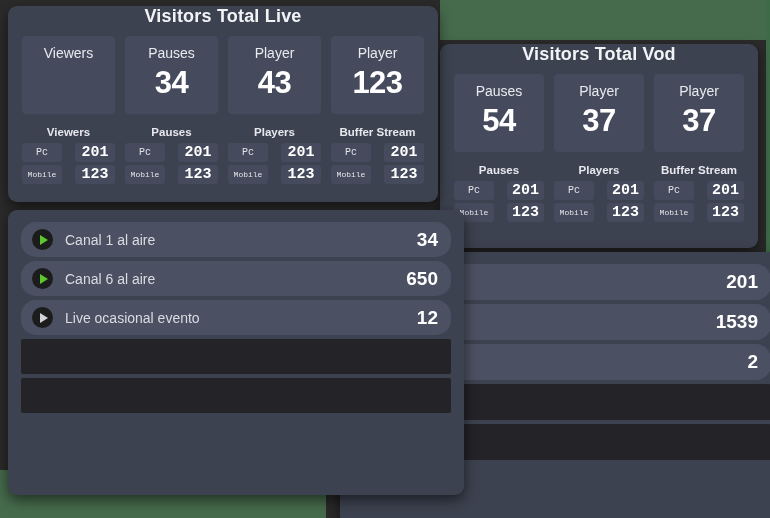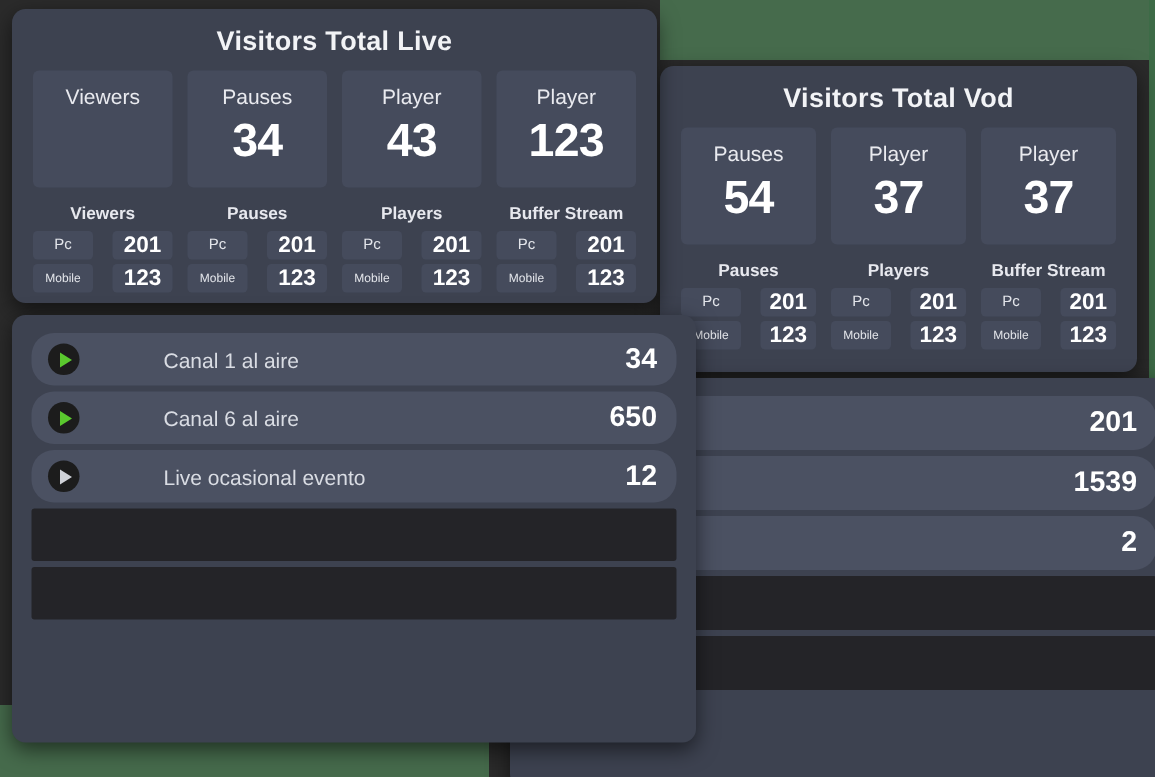--- a/index.html
+++ b/index.html
@@ -53,21 +53,20 @@
     box-shadow: 0 5px 14px rgba(0,0,0,0.55);
   }
 
   
   .panel-title {
     text-align: center;
     color: #f2f3f6;
     font-size: 18px;
     font-weight: bold;
     letter-spacing: 0.2px;
-    padding-top: 11px;
     padding-bottom: 9px;
   }
   .big-row {
     display: flex;
     gap: 10px;
     padding: 0 14px;
   }
   .big-cell {
     flex: 1;
     background: #454b5c;
@@ -99,20 +98,21 @@
     color: #e7e8ee;
     font-size: 11.5px;
     font-weight: bold;
     line-height: 16px;
     padding-bottom: 3px;
   }
   .sub-line {
     display: flex;
     gap: 13px;
     margin-bottom: 3px;
+    font-family: Liberation Mono, monospace;
   }
   .sub-key {
     background: #454b5c;
     border-radius: 3px;
     color: #e3e5ea;
     font-size: 10px;
     min-width: 34px;
     text-align: center;
     line-height: 19px;
     padding: 0 3px;
@@ -133,21 +133,20 @@
   .list-panel { padding: 12px 13px 13px 13px; }
   .list-row {
     display: flex;
     align-items: center;
     background: #4b5162;
     border-radius: 15px;
     height: 35px;
     margin-bottom: 4px;
     padding: 0 13px 0 11px;
     overflow: hidden;
-    gap: 44px;
   }
   .play {
     width: 21px; height: 21px;
     border-radius: 50%;
     background: #1c1c1c;
     display: flex;
     align-items: center;
     justify-content: center;
     flex: 0 0 auto;
     margin-right: 12px;

